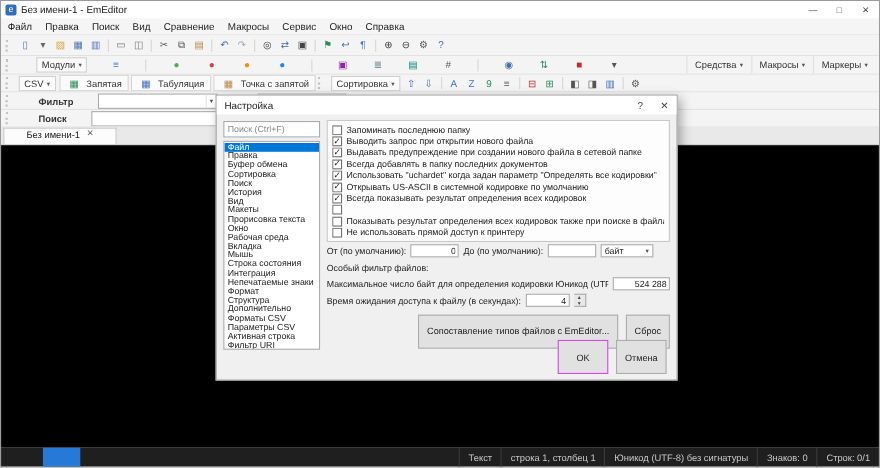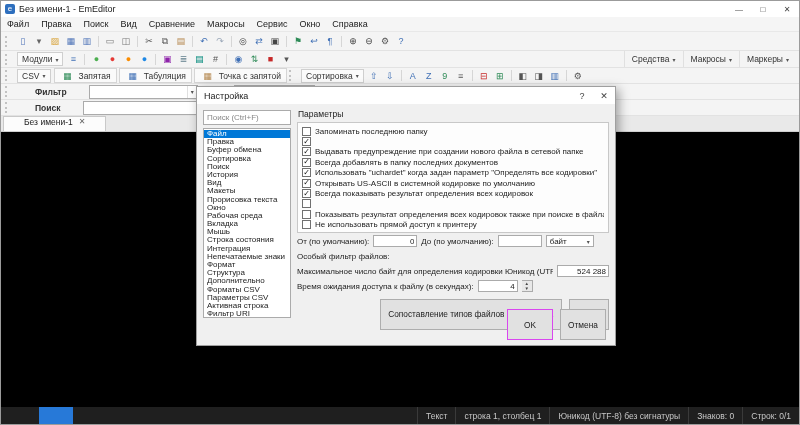--- a/index.html
+++ b/index.html
@@ -12,21 +12,21 @@
   .win-controls{margin-left:auto;display:flex;height:100%;}
   .win-controls span{width:24px;display:flex;align-items:center;justify-content:center;font-size:8px;color:#444;}
 
   
   .menubar{height:14px;flex:none;background:#f5f5f5;display:flex;align-items:center;font-size:9px;color:#222;border-bottom:1px solid #e8e8e8;}
   .menu-item{padding:0 6px;height:100%;display:flex;align-items:center;}
 
   
   .toolbar{flex:none;background:#f4f4f4;border-bottom:1px solid #e2e2e2;display:flex;align-items:center;padding:0 3px;overflow:hidden;white-space:nowrap;}
   .row1{height:18px;}
-  .row2{height:16px;}
+  .row2{height:16px;gap:16px;}
   .row3,.row4,.row5{height:15px;}
   .grip{width:4px;height:11px;border-left:2px dotted #c2c2c2;margin:0 4px 0 1px;flex:none;}
   .tbi{min-width:14px;height:13px;display:inline-flex;align-items:center;justify-content:center;font-size:9px;margin:0 1px;flex:none;border-radius:2px;}
   .tbi.sep{min-width:1px;width:1px;height:11px;background:#d6d6d6;margin:0 3px;border-radius:0;}
   .tb-label{font-size:8.5px;color:#333;margin:0 20px;flex:none;font-weight:bold;}
   .tb-dropdown{display:flex;align-items:center;gap:3px;font-size:8.5px;color:#333;border:1px solid #cfcfcf;background:#fbfbfb;height:12px;padding:0 4px;margin:0 2px;flex:none;}
   .tb-dropdown .arr{font-size:6px;color:#555;}
   .tb-right{margin-left:auto;display:flex;align-items:center;height:100%;}
   .tb-flatbtn{display:flex;align-items:center;gap:3px;font-size:8.5px;color:#333;padding:0 7px;height:100%;border-left:1px solid #e0e0e0;}
   .tb-flatbtn .arr{font-size:6px;color:#555;}
@@ -450,35 +450,35 @@
 
         <div class="cat">Параметры CSV</div>
 
         <div class="cat">Активная строка</div>
 
         <div class="cat">Фильтр URI</div>
 
     </div>
 
     <div class="dlg-right">
-      <div class="params-label">Параметры</div>
 
       <div class="cb-group">
 
           <div class="cbrow">
             <span class="cb">
               
             </span>
             <span class="cblabel">Запоминать последнюю папку</span>
           </div>
 
           <div class="cbrow">
             <span class="cb checked">
               <span class="mark">✓</span>
             </span>
+            <span class="cblabel">Выводить запрос при открытии нового файла</span>
           </div>
 
           <div class="cbrow">
             <span class="cb checked">
               <span class="mark">✓</span>
             </span>
             <span class="cblabel">Выдавать предупреждение при создании нового файла в сетевой папке</span>
           </div>
 
           <div class="cbrow">

